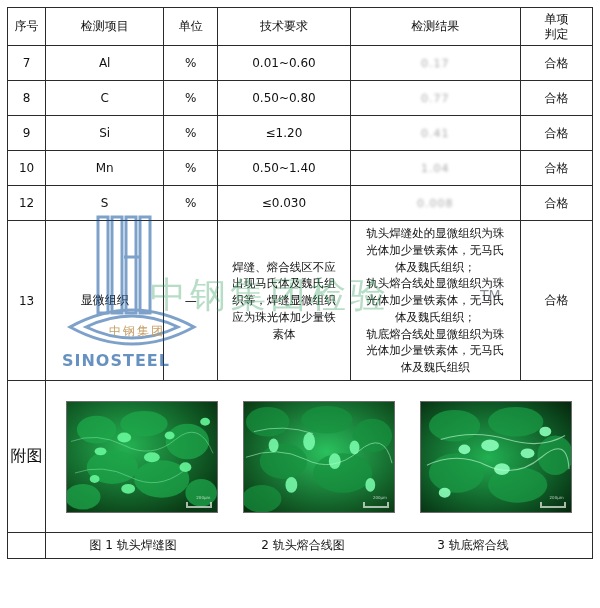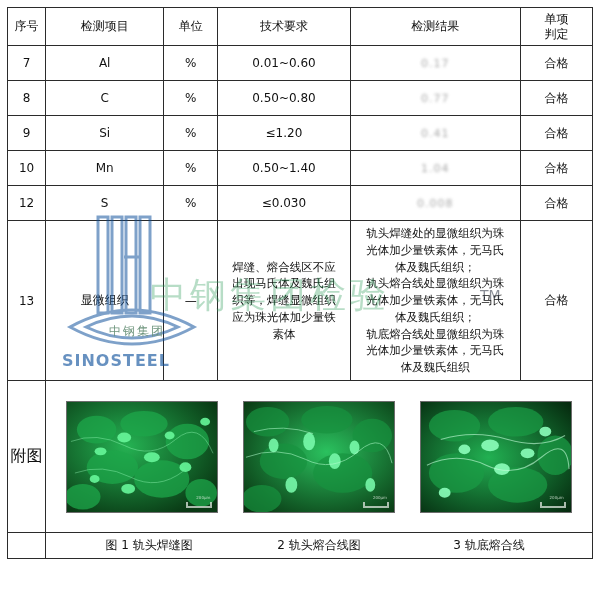--- a/index.html
+++ b/index.html
@@ -100,21 +100,21 @@
   .fig .scale span {
     position: absolute;
     right: 0; bottom: 6px;
     font-size: 4px;
     color: #e8f3e8;
     white-space: nowrap;
   }
   tr.caption td { height: 26px; font-size: 12px; border-top: none; }
   .caption-wrap {
     display: flex;
-    justify-content: center;
+    justify-content: flex-start;
     align-items: center;
     height: 100%;
   }
   .caption-wrap > div { width: 170px; }
 
   
   #watermark {
     position: absolute;
     left: 0; top: 175px;
     width: 600px; height: 270px;
@@ -150,21 +150,21 @@
     color: #0b4e9b;
     letter-spacing: 1px;
     font-weight: bold;
   }
   .wm-sub2 {
     position: absolute;
     left: 62px; top: 148px;
     width: 150px;
     text-align: center;
     font-size: 12px;
-    color: #14532d;
+    color: #a16207;
     letter-spacing: 2px;
   }
   .wm-tm {
     position: absolute;
     left: 480px; top: 112px;
     font-size: 14px;
     color: #0f172a;
     opacity: .8;
   }
 </style>

